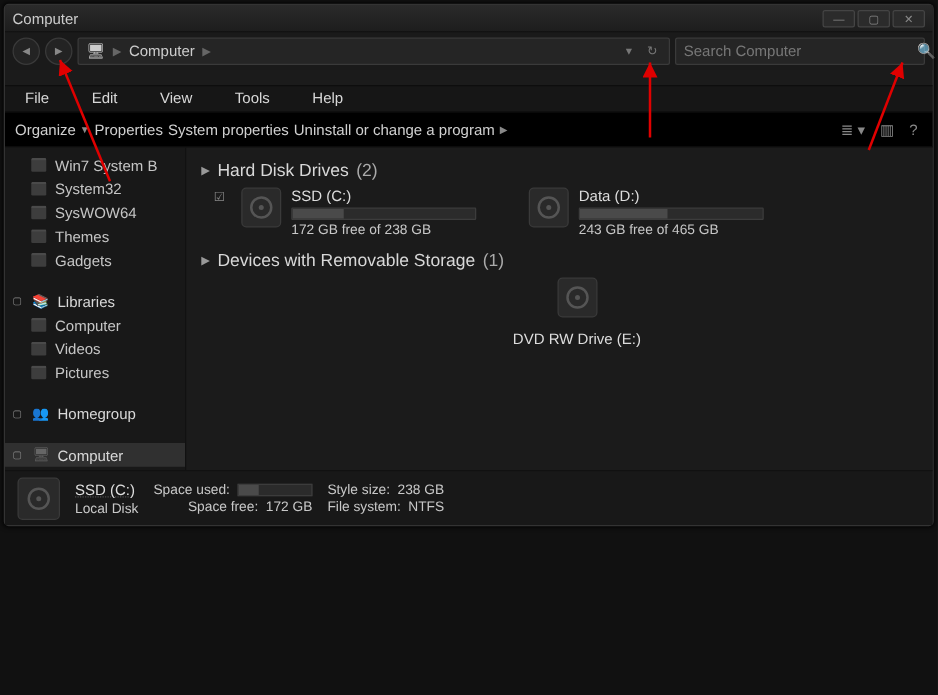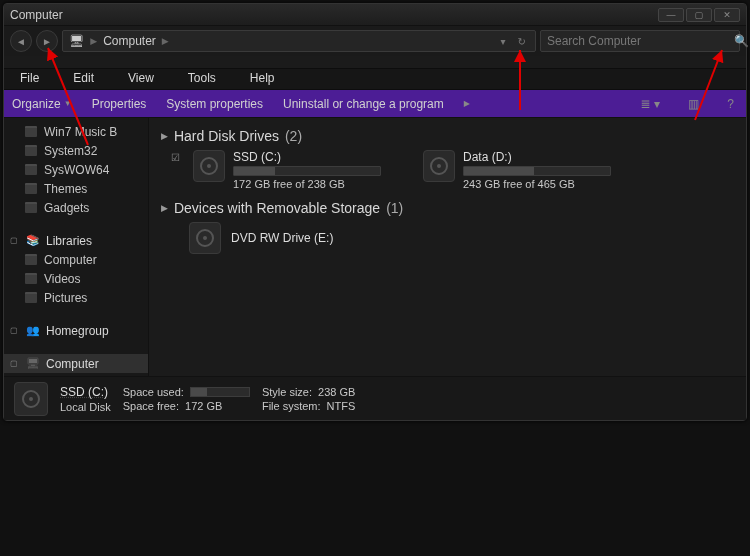--- a/index.html
+++ b/index.html
@@ -13,21 +13,21 @@
   .addr { flex:1; height:22px; background:#252525; border:1px solid #3a3a3a; border-radius:2px; display:flex; align-items:center; padding:0 6px; color:#ccc; font-size:12px; gap:6px;}
   .addr .crumb-sep { color:#666; font-size:9px; }
   .addr .grow { flex:1; }
   .addr .mini { color:#777; font-size:10px; cursor:pointer; padding:0 3px;}
   .search { width:200px; height:22px; background:#252525; border:1px solid #3a3a3a; border-radius:2px; display:flex; align-items:center; padding:0 6px;gap:32px; }
   .search input { flex:1; background:transparent; border:none; outline:none; color:#ccc; font-size:12px; }
   .search input::placeholder { color:#777; }
   .search .sicon { color:#777; font-size:12px; }
   .menubar { height:22px; display:flex; align-items:flex-start; padding:0 8px; gap:18px; background:#161616; border-top:1px solid #0d0d0d; border-bottom:1px solid #0d0d0d;margin-top:12px;}
   .menubar .mitem { color:#d8d8d8; font-size:12px; padding:2px 8px; cursor:pointer; border-radius:2px;}
-  .toolbar { height:28px; display:flex; align-items:center; padding:0 8px; gap:20px; background:#4c1d95; border-bottom:1px solid #111; color:#d0d0d0; font-size:12px;}
+  .toolbar { height:28px; display:flex; align-items:center; padding:0 8px; gap:4px; background:#000000; border-bottom:1px solid #111; color:#d0d0d0; font-size:12px;}
   .toolbar .titem { cursor:pointer; display:flex; align-items:center; gap:3px;}
   .toolbar .titem .dd { font-size:8px; color:#888; }
   .toolbar .grow { flex:1; }
   .toolbar .ricon { color:#888; font-size:12px; cursor:pointer; padding:0 4px;}
   .body { flex:1; display:flex; overflow:hidden; background:#1b1b1b; }
   .sidebar { width:145px; background:#181818; border-right:1px solid #111; padding:4px 0; overflow-y:auto; }
   .sbitem { display:flex; align-items:center; padding:2px 6px 2px 20px; color:#c5c5c5; font-size:12px; gap:6px; cursor:pointer; height:19px;}
   .sbitem.root { padding-left:6px; color:#d8d8d8;}
   .sbitem.root .exp { font-size:8px; color:#888; width:10px;}
   .sbitem.selected { background:#303030; }
@@ -42,27 +42,27 @@
   .drive { display:flex; gap:8px; width:210px; }
   .drive .check { width:14px; font-size:10px; color:#888; padding-top:2px;}
   .driveicon { width:32px; height:32px; background:#2a2a2a; border-radius:4px; display:flex; align-items:center; justify-content:center; border:1px solid #3a3a3a;}
   .driveicon .inner { width:18px;height:18px;border:2px solid #555; border-radius:50%; display:flex;align-items:center;justify-content:center;}
   .driveicon .inner::after{content:"";width:4px;height:4px;background:#555;border-radius:50%;}
   .dinfo { flex:1; display:flex; flex-direction:column; gap:2px;}
   .dname { color:#ddd; font-size:12px; }
   .dbar { height:10px; background:#2b2b2b; border:1px solid #3c3c3c; border-radius:1px; overflow:hidden;}
   .dbar .fill { height:100%; background:#4a4a4a;}
   .dfree { color:#c8c8c8; font-size:11px; }
-  .simple-drive { display:flex; align-items:center; gap:10px; margin-left:28px; margin-top:4px;}
+  .simple-drive { display:flex; align-items:center; gap:10px; margin-left:28px; margin-top:4px;flex-direction:column;}
   .simple-drive .dname { color:#ddd; font-size:12px; }
   .statusbar { height:44px; background:#181818; border-top:1px solid #111; display:flex; align-items:center; padding:4px 10px; gap:12px; color:#c8c8c8; font-size:11px;}
   .statusbar .sicon { width:34px; height:34px; }
   .statcol { display:flex; flex-direction:column; gap:2px;}
   .statcol .top { color:#ddd; font-size:12px; text-decoration:underline dotted #444;}
-  .statrow { display:flex; gap:6px; align-items:center;}
+  .statrow { display:flex; gap:6px; align-items:center;justify-content:flex-end;}
   .statbar { width:60px; height:10px; background:#2b2b2b; border:1px solid #3c3c3c;}
   .statbar .fill { height:100%; background:#4a4a4a;}
   .statgroup { display:flex; gap:30px; }
   
   .arrow { position:absolute; pointer-events:none; }
 </style>
 </head>
 <body>
 
 <div class="window">
@@ -115,21 +115,21 @@
     <span class="ricon">≣ ▾</span>
     <span class="ricon">▥</span>
     <span class="ricon">?</span>
   </div>
 
   <div class="body">
 
     <div class="sidebar">
       <div class="sbitem">
           <span class="sbicon folder-ico"></span>
-          <span>Win7 Music B</span>
+          <span>Win7 System B</span>
         </div>
       <div class="sbitem">
           <span class="sbicon folder-ico"></span>
           <span>System32</span>
         </div>
       <div class="sbitem">
           <span class="sbicon folder-ico"></span>
           <span>SysWOW64</span>
         </div>
       <div class="sbitem">

